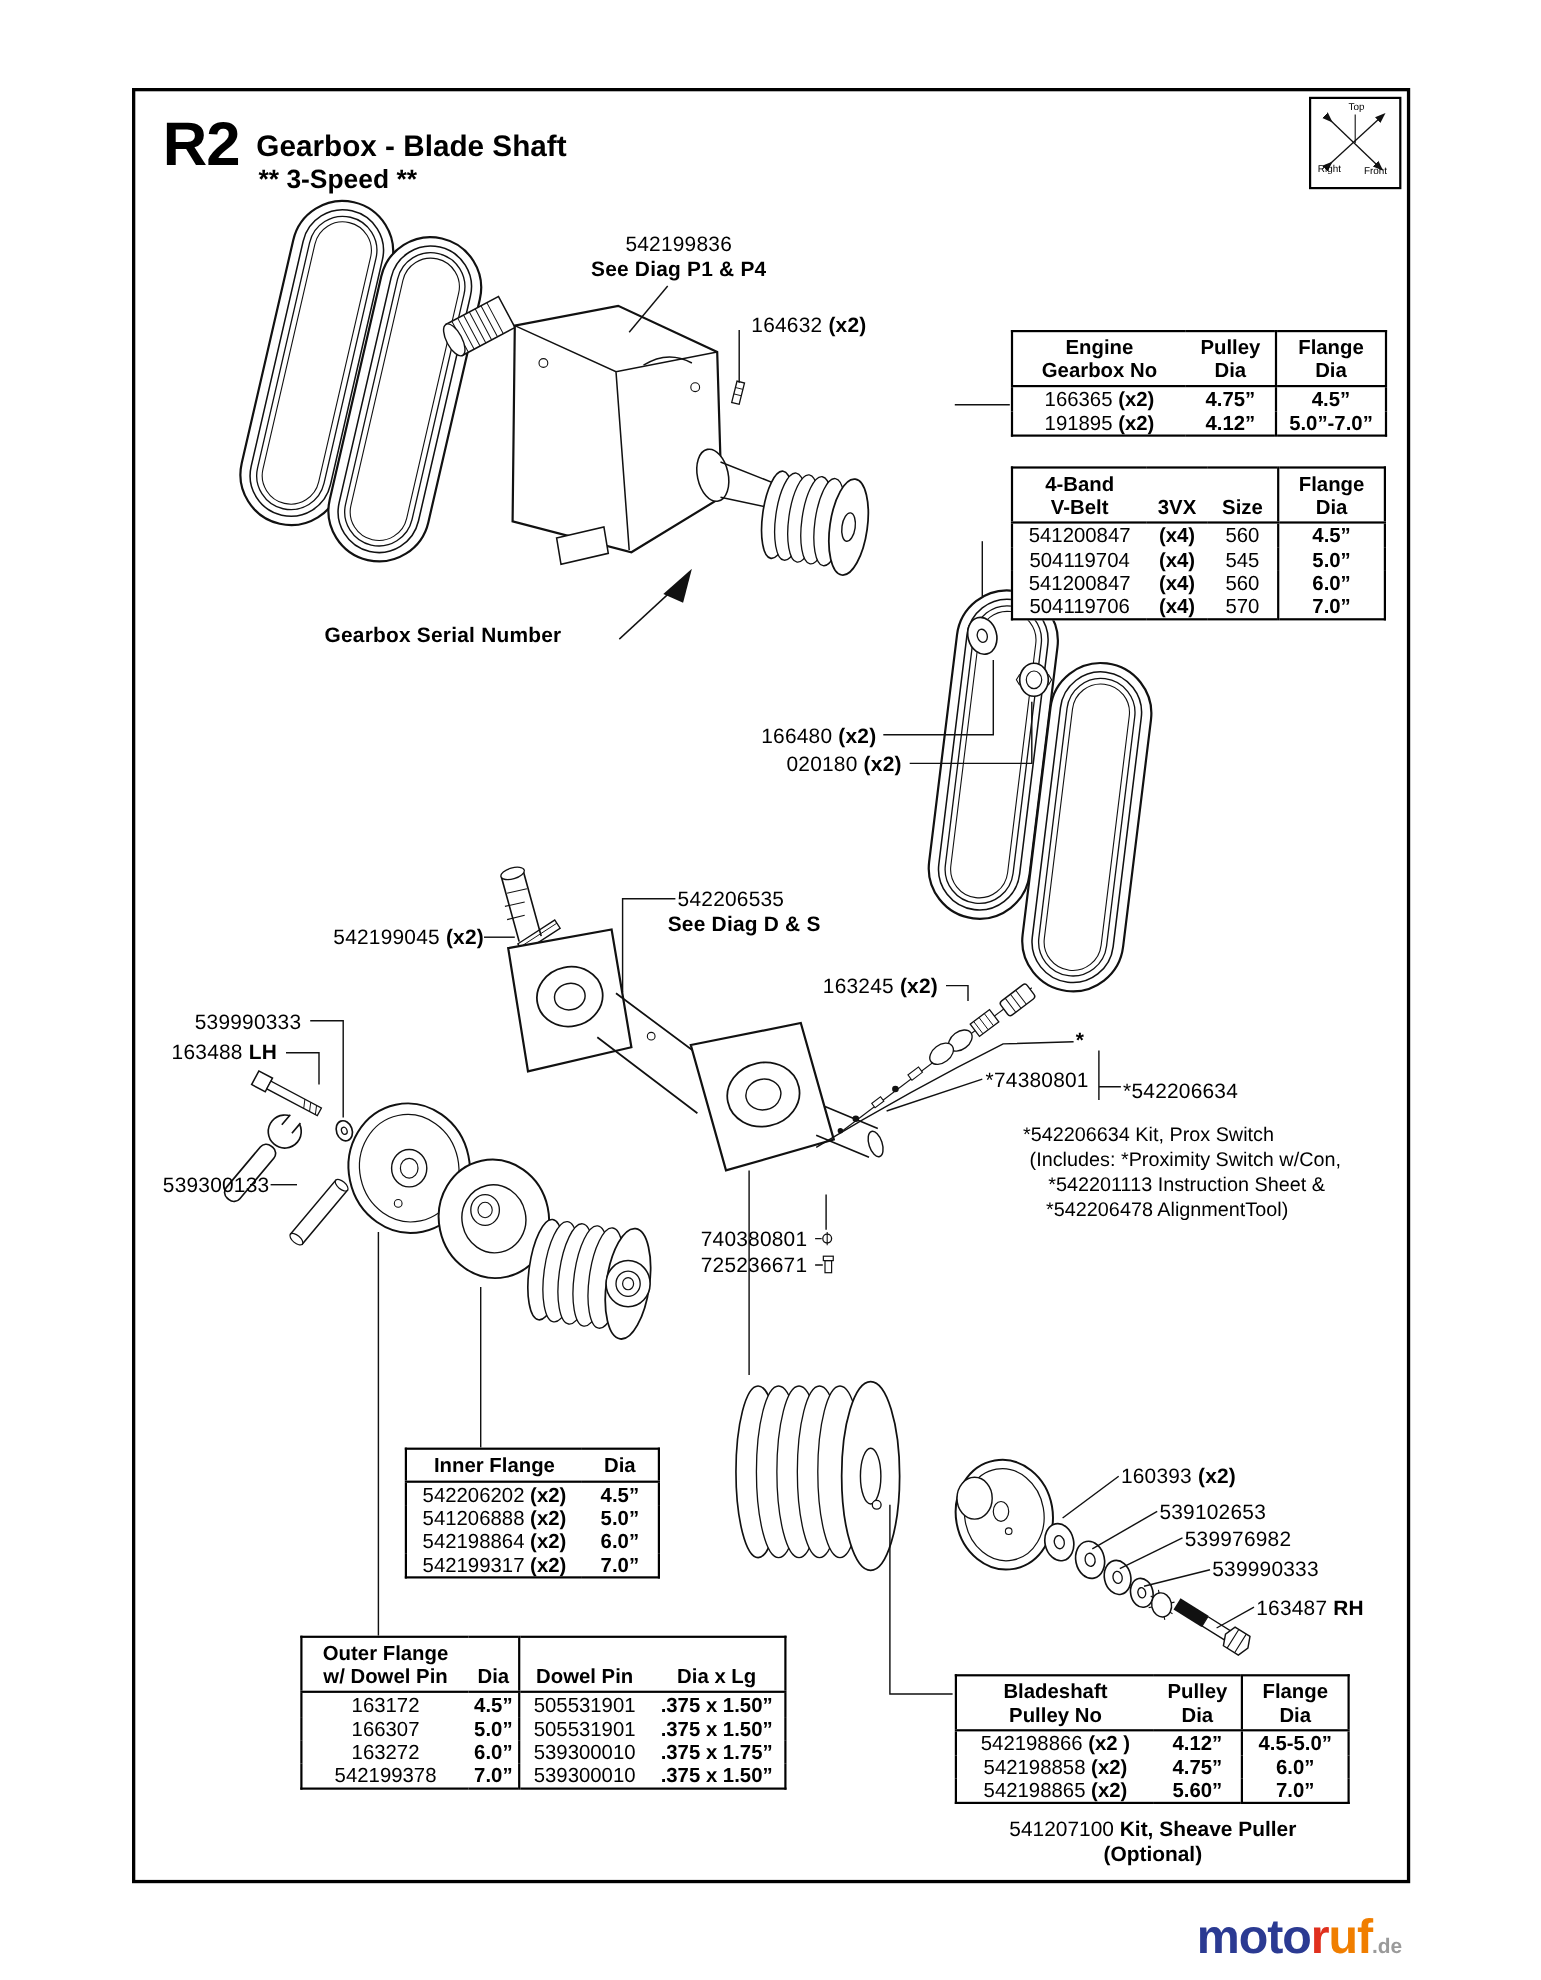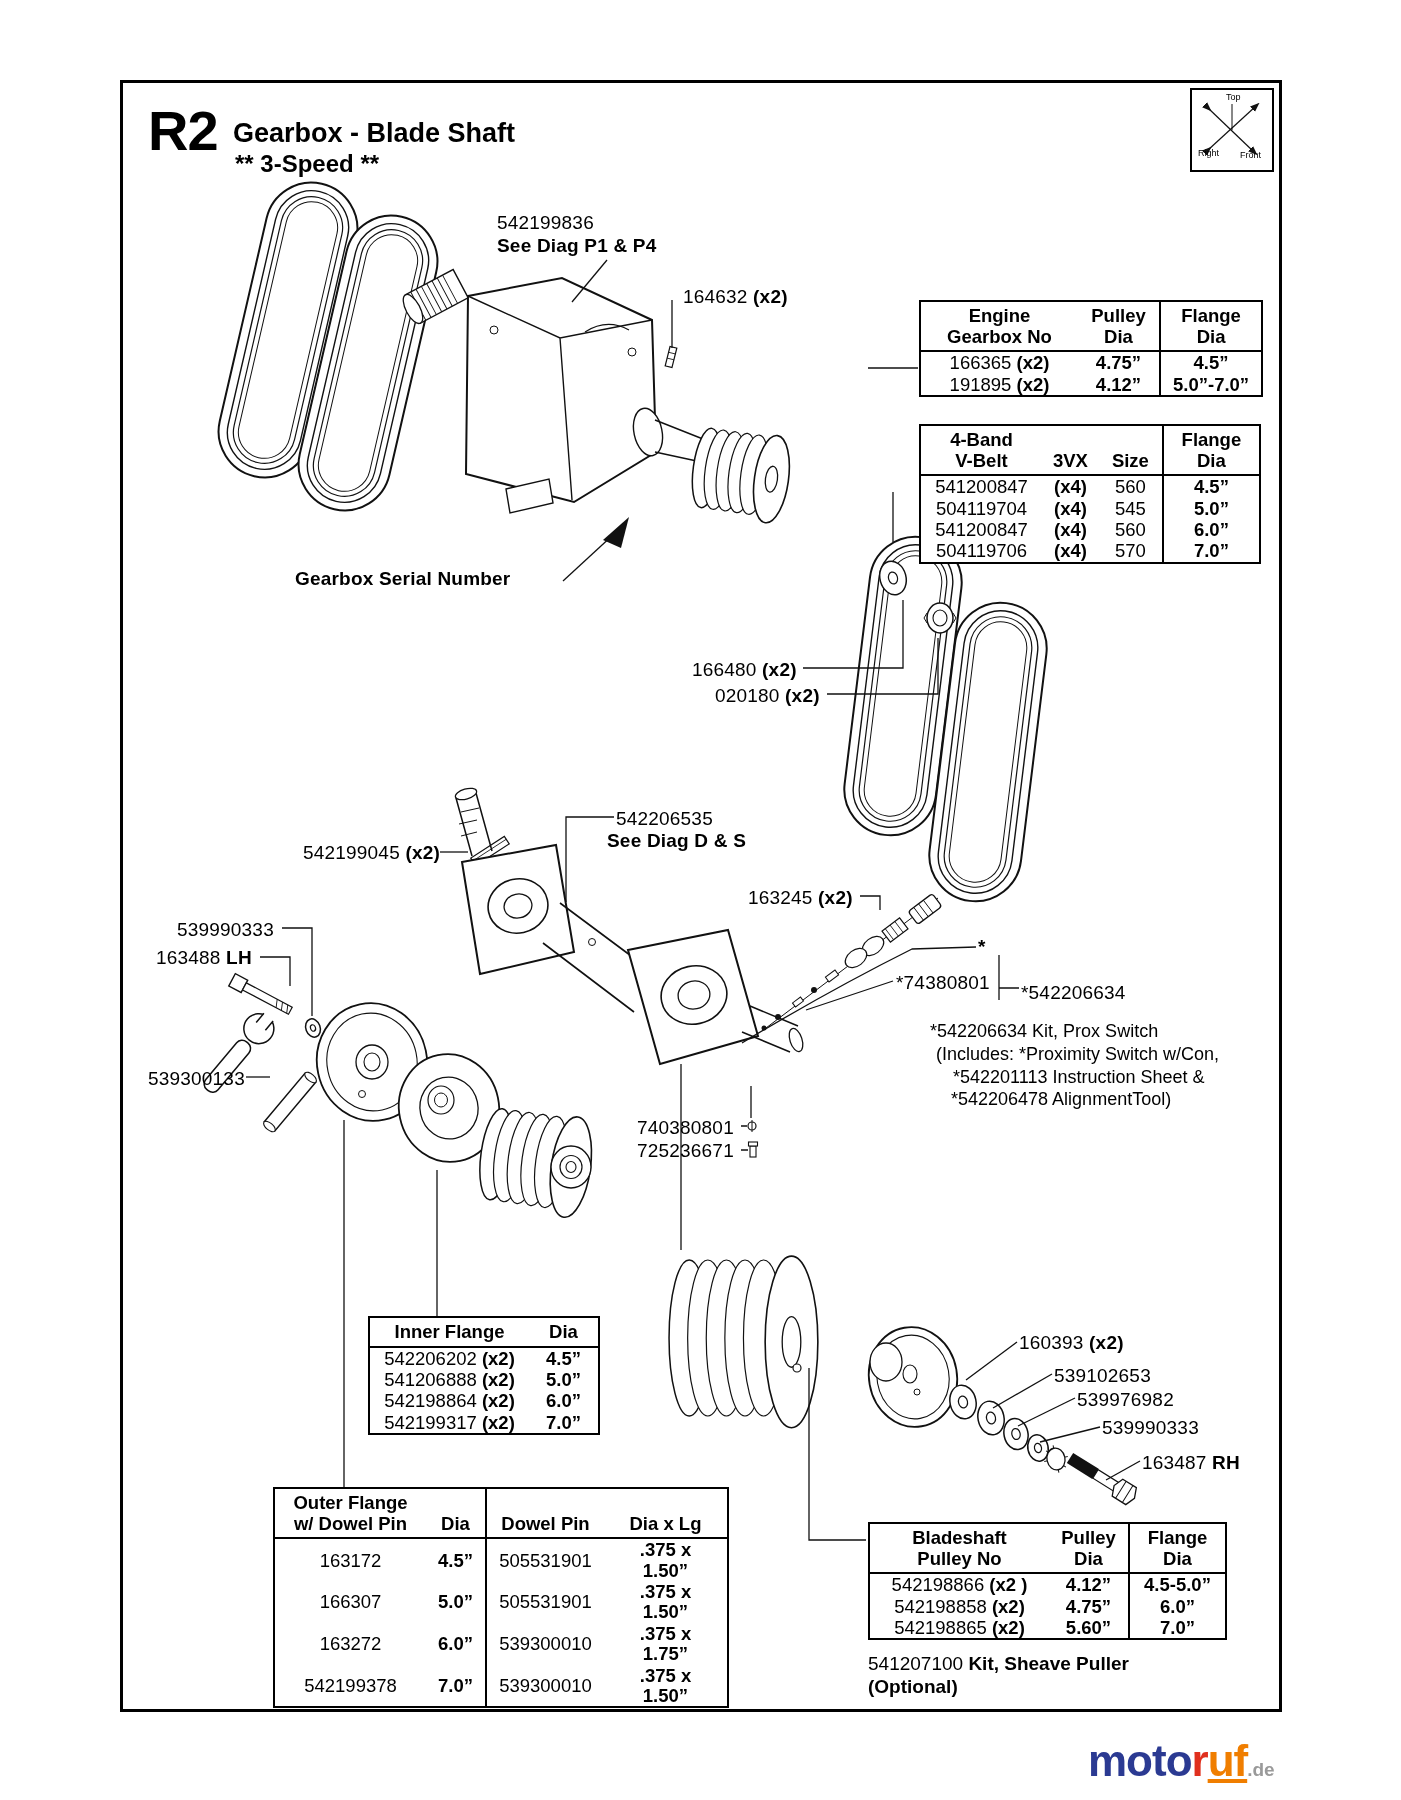--- a/index.html
+++ b/index.html
@@ -2,29 +2,29 @@
 <html><head>
 <meta charset="utf-8">
 <style>
   html,body{margin:0;padding:0;background:#fff}
   #page{position:relative;width:1401px;height:1800px;background:#fff;overflow:hidden;
         font-family:"Liberation Sans",sans-serif;color:#000}
   #frame{position:absolute;left:120px;top:80px;width:1156px;height:1626px;border:3px solid #000}
   svg.art{position:absolute;left:0;top:0}
   .co{position:absolute;font-size:19px;white-space:nowrap;letter-spacing:.2px}
   .b{font-weight:bold}
-  .ctr{}
+  .ctr{text-align:center}
   #page-code{position:absolute;left:148px;top:98px;font-size:56px;font-weight:bold;letter-spacing:-1px}
   #page-title{position:absolute;left:233px;top:118px;font-size:27px;font-weight:bold}
   #page-subtitle{position:absolute;left:235px;top:150px;width:280px;font-size:24px;font-weight:bold}
   .ptable{position:absolute;border-collapse:collapse;table-layout:fixed;background:#fff;
           font-size:18.5px;text-align:center;border:2.5px solid #000}
   .ptable th{font-weight:bold;white-space:pre-line;vertical-align:bottom;border-bottom:2px solid #000;
              padding:4px 2px 3px;line-height:1.12}
-  .ptable td{padding:1px 12px 0;line-height:1.1}
+  .ptable td{padding:1px 2px 0;line-height:1.1}
   .ptable .sep{border-left:2px solid #000}
   .t-engine td:nth-child(2),.t-engine td:nth-child(3),
   .t-vbelt td:nth-child(2),.t-vbelt td:nth-child(4),
   .t-inner td:nth-child(2),
   .t-outer td:nth-child(2),.t-outer td:nth-child(4),
   .t-blade td:nth-child(2),.t-blade td:nth-child(3){font-weight:bold}
   #sealbox{position:absolute;left:243px;top:594px;width:344px;height:52px;border:2px solid #000;
            font-size:18.5px;padding:4px 0 0 10px;line-height:21px;white-space:nowrap}
   .note{position:absolute;font-size:18px;white-space:nowrap}
   #orient{position:absolute;left:1190px;top:88px;width:80px;height:80px;border:2px solid #000}
@@ -479,16 +479,16 @@
   <div class="co" style="left:1102px;top:1417px">539990333</div>
   <div class="co" style="left:1142px;top:1452px">163487 <b>RH</b></div>
 
   <div class="note ctr" style="left:868px;top:1653px;width:360px;font-size:19px">
     <span>541207100</span>
     <span class="b">Kit, Sheave Puller</span>
   </div>
   <div class="note ctr b" style="left:868px;top:1676px;width:360px;font-size:19px">(Optional)</div>
 
   <div id="logo">
-    <span style="color: rgb(43, 58, 146);">moto</span><span style="color: rgb(224, 48, 30);">r</span><span style="color: rgb(240, 126, 0); text-decoration: underline;">uf</span><span class="tld" style="color: rgb(154, 154, 154);">.de</span>
+    <span style="color: rgb(43, 58, 146);">moto</span><span style="color: rgb(224, 48, 30);">r</span><span style="color: rgb(240, 126, 0);">uf</span><span class="tld" style="color: rgb(154, 154, 154);">.de</span>
   </div>
 
 </div>
 
 </body></html>

